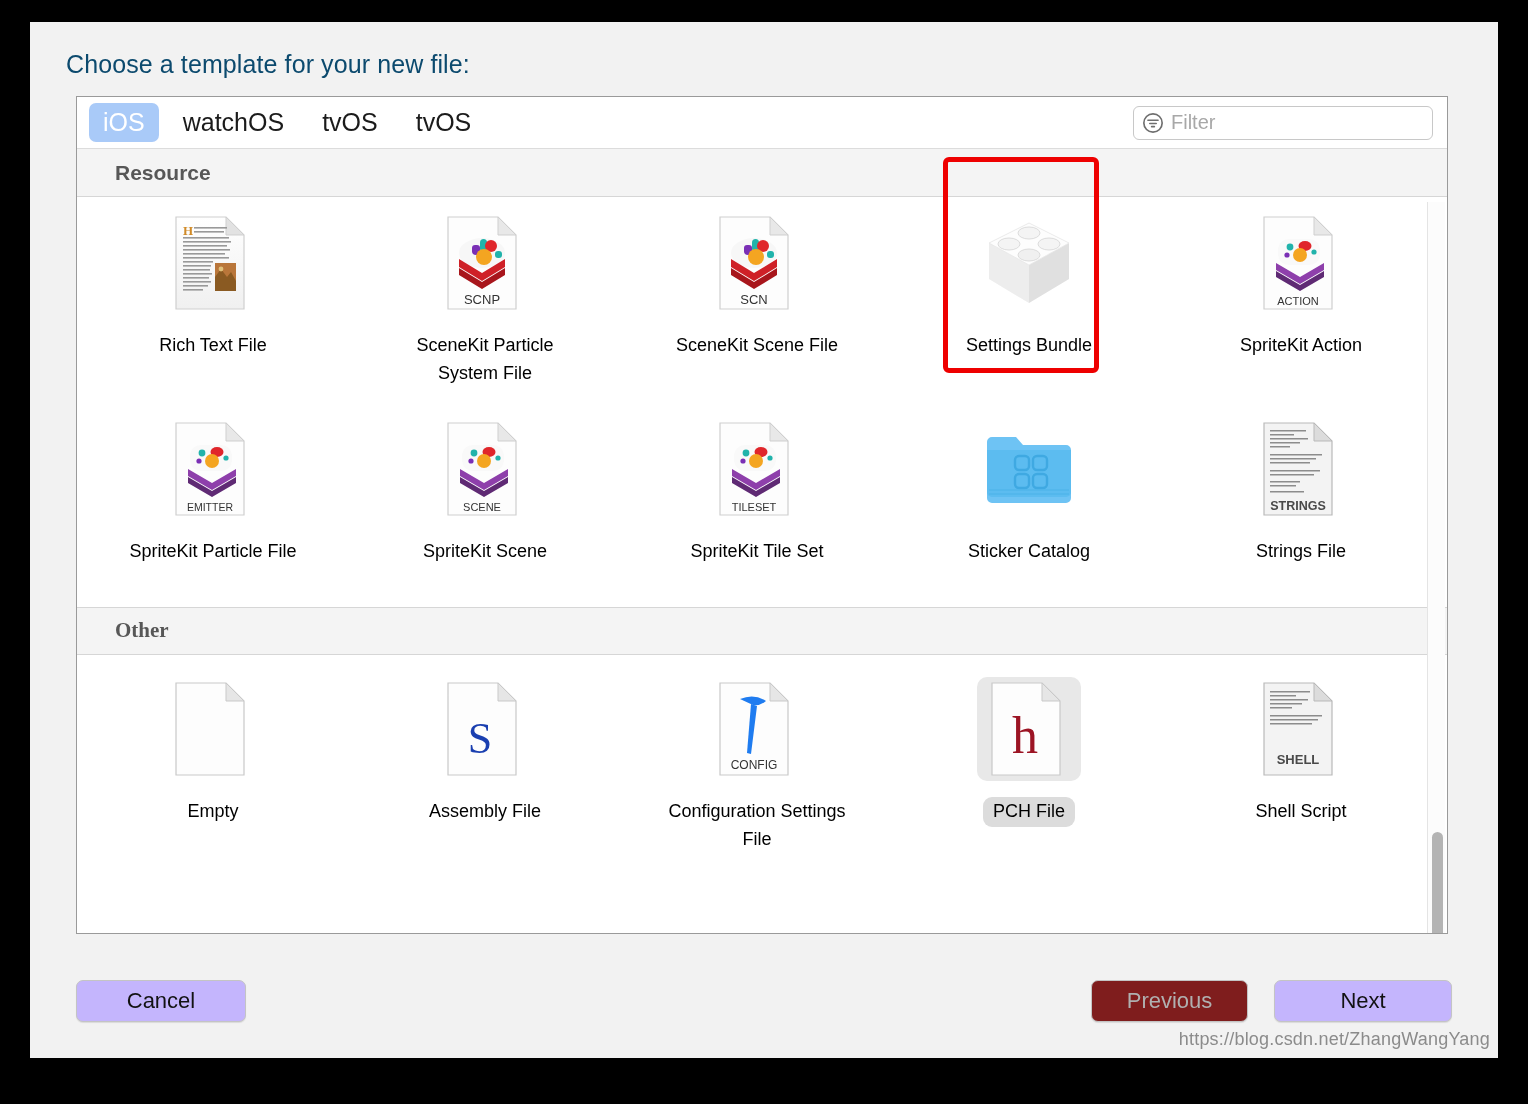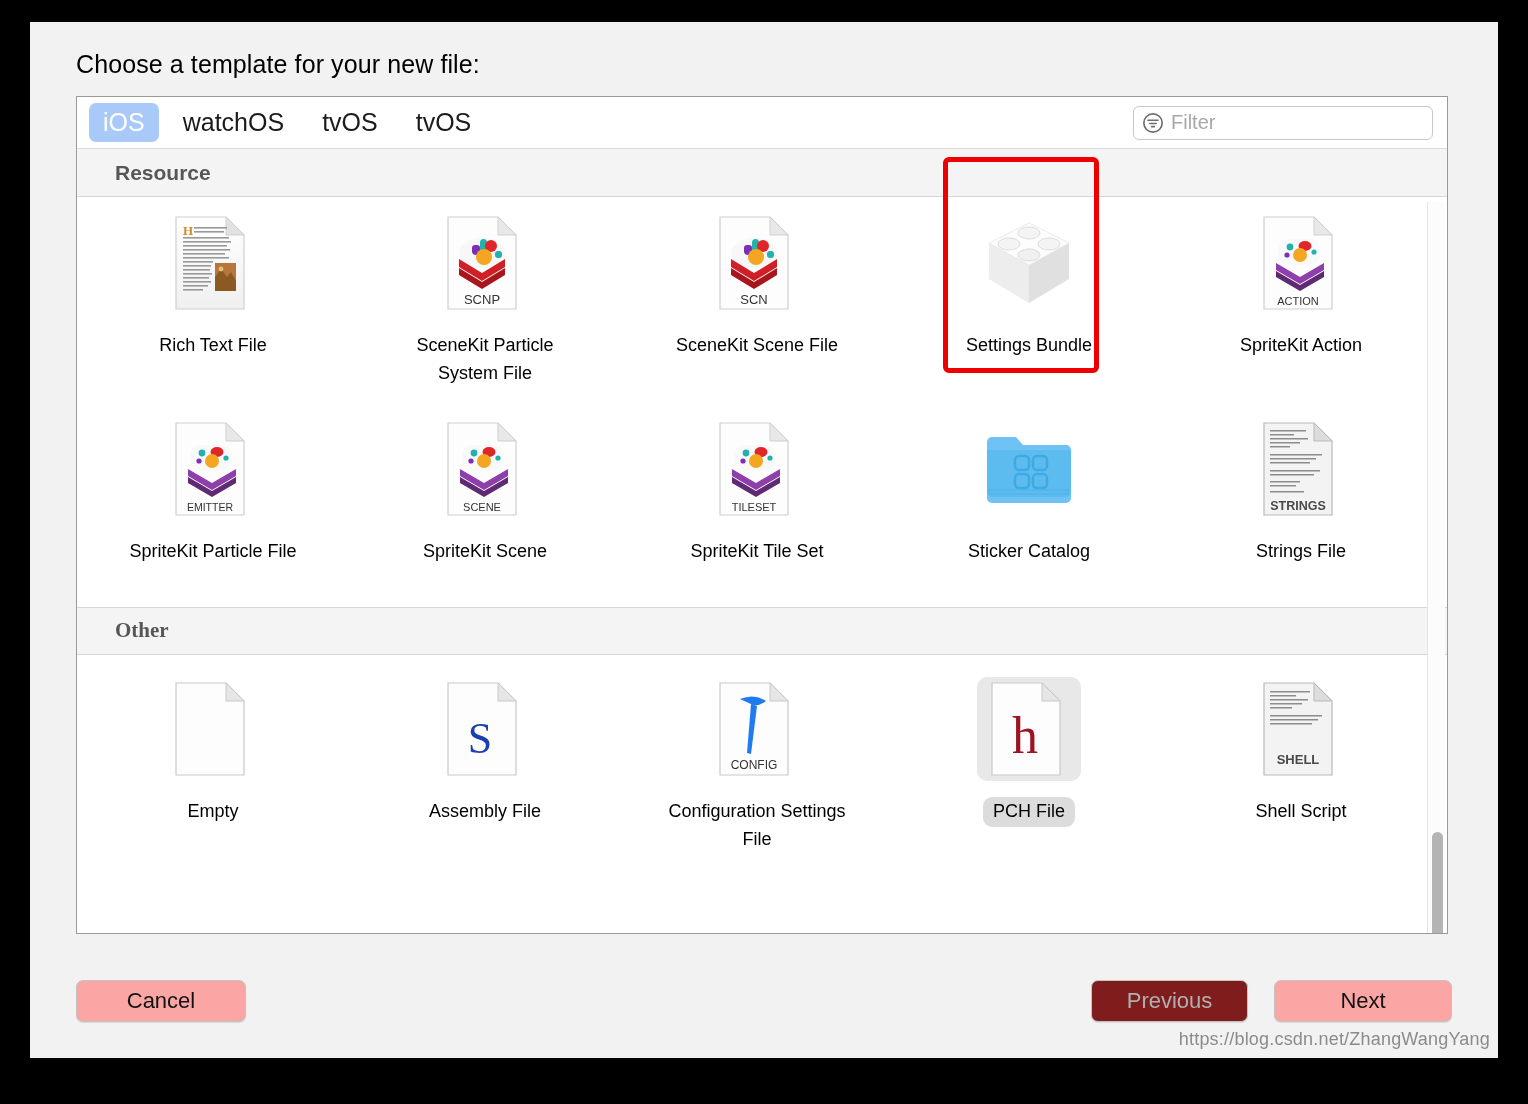--- a/index.html
+++ b/index.html
@@ -9,22 +9,22 @@
     font-family: "Liberation Sans", sans-serif;
     overflow: hidden;
   }
   #dialog {
     position: absolute;
     left: 30px; top: 22px;
     width: 1468px; height: 1036px;
     background: #f2f2f2;
   }
   #title {
-    position: absolute; left: 46px; top: 28px;
-    font-size: 25px; color: #000000; letter-spacing: 0.1px;
+    position: absolute; left: 36px; top: 28px;
+    font-size: 25px; color: #0c4a6e; letter-spacing: 0.1px;
   }
   
   #panel {
     position: absolute;
     left: 46px; top: 74px;
     width: 1372px; height: 838px;
     background: #ffffff;
     border: 1px solid #9a9a9a;
   }
   #tabbar {
@@ -131,21 +131,21 @@
     background: #b4b4b4;
     border-radius: 6px;
   }
 
   
   .btn {
     position: absolute;
     height: 42px;
     border: 1px solid #c4c4c4;
     border-radius: 7px;
-    background: #fca5a5;
+    background: #c4b5fd;
     font-size: 22px; color: #121212;
     font-family: "Liberation Sans", sans-serif;
     box-shadow: 0 1px 1px rgba(0,0,0,0.10);
     cursor: default;
   }
   #btn-cancel { left: 46px; top: 958px; width: 170px; }
   #btn-previous {
     right: 250px; top: 958px; width: 157px;
     color: #b0b0b0; background: #7f1d1d;
   }

